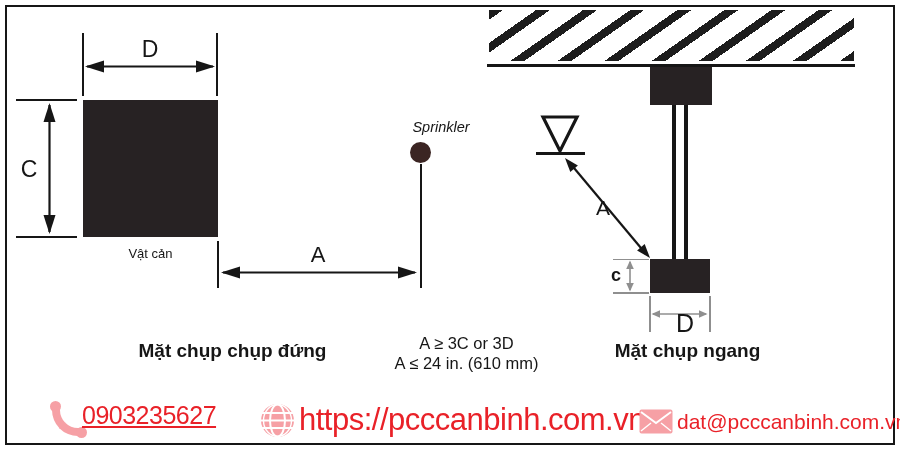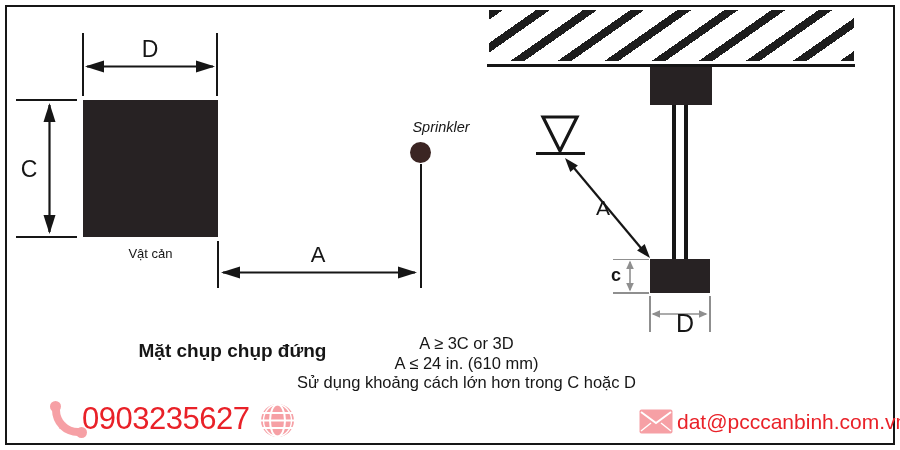--- a/index.html
+++ b/index.html
@@ -18,21 +18,21 @@
   .bold{font-weight:bold;}
   .caption{font-weight:bold; font-size:19px;}
   .formulas{position:absolute; left:264px; top:334px; width:405px; text-align:center;
             font-size:16.5px; line-height:19.5px;}
   .sprinkler-dot{position:absolute; left:410px; top:142px; width:21px; height:21px;
                  border-radius:50%; background:#3b2523;}
   .hatch{position:absolute; left:489px; top:10px; width:365px; height:51px;
          background:repeating-linear-gradient(145deg,#1d1d1d 0 8px,transparent 8px 27px);}
   
   .red{color:#e92128;}
-  .phone-num{position:absolute; left:82px; top:401px; font-size:31px; letter-spacing:-0.5px;}
+  .phone-num{position:absolute; left:82px; top:401px; font-size:25px; letter-spacing:-0.5px;text-decoration:underline;}
   .site{position:absolute; left:299px; top:402px; font-size:31px; letter-spacing:-0.5px;}
   .mail{position:absolute; left:677px; top:410px; font-size:21px;}
   .phone-shape{position:absolute; left:52px; top:406px; width:22px; height:22px;
                border-left:8px solid #f6a0a5; border-bottom:8px solid #f6a0a5;
                border-bottom-left-radius:26px;}
   .phone-shape::before{content:""; position:absolute; left:-10px; top:-5px;
                width:11px; height:11px; border-radius:50%; background:#f6a0a5;}
   .phone-shape::after{content:""; position:absolute; right:-5px; bottom:-10px;
                width:11px; height:11px; border-radius:50%; background:#f6a0a5;}
 </style>
@@ -108,38 +108,39 @@
 
   <div class="gline" style="left:649px;top:296px;width:1.5px;height:36px;"></div>
   <div class="gline" style="left:709px;top:296px;width:1.5px;height:36px;"></div>
   <svg class="abs" style="left:651px;top:307px;" width="57" height="14">
     <line x1="2" y1="7" x2="55" y2="7" stroke="#8f8f8f" stroke-width="1.6"></line>
     <polygon points="0.5,7 9,3.2 9,10.8" fill="#8f8f8f"></polygon>
     <polygon points="56.5,7 48,3.2 48,10.8" fill="#8f8f8f"></polygon>
   </svg>
   <div class="lbl" style="left:668px;top:310px;width:34px;font-size:25px;">D</div>
 
+  <div class="lbl caption" style="left:595px;top:341px;width:185px;">Mặt chụp ngang</div>
 
   <div class="formulas">
     <div>A ≥ 3C or 3D</div>
     <div>A ≤ 24 in. (610 mm)</div>
-    <div>Sử dụng khoảng cách lớn hơn trong C hoặc D</div>
   </div>
 
   <div class="phone-shape"></div>
   <div class="phone-num red">0903235627</div>
 
   <svg class="abs" style="left:260px;top:403px;" width="35" height="35">
     <circle cx="17.5" cy="17.5" r="16.5" fill="#f6a0a5"></circle>
     <ellipse cx="17.5" cy="17.5" rx="7.5" ry="16" fill="none" stroke="#ffffff" stroke-width="2"></ellipse>
     <ellipse cx="17.5" cy="17.5" rx="14" ry="16" fill="none" stroke="#ffffff" stroke-width="1.4"></ellipse>
     <line x1="1.5" y1="10" x2="33.5" y2="10" stroke="#ffffff" stroke-width="2"></line>
     <line x1="1" y1="17.5" x2="34" y2="17.5" stroke="#ffffff" stroke-width="2"></line>
     <line x1="1.5" y1="25" x2="33.5" y2="25" stroke="#ffffff" stroke-width="2"></line>
   </svg>
+  <div class="site red">https://pcccanbinh.com.vn</div>
 
   <svg class="abs" style="left:639px;top:409px;" width="34" height="25">
     <rect x="0.5" y="0.5" width="33" height="24" rx="2" fill="#f6a0a5"></rect>
     <polyline points="2,3 17,14 32,3" fill="none" stroke="#ffffff" stroke-width="2"></polyline>
     <line x1="2" y1="22" x2="12" y2="14" stroke="#ffffff" stroke-width="1.5"></line>
     <line x1="32" y1="22" x2="22" y2="14" stroke="#ffffff" stroke-width="1.5"></line>
   </svg>
   <div class="mail red">dat@pcccanbinh.com.vn</div>
 </div>
 

